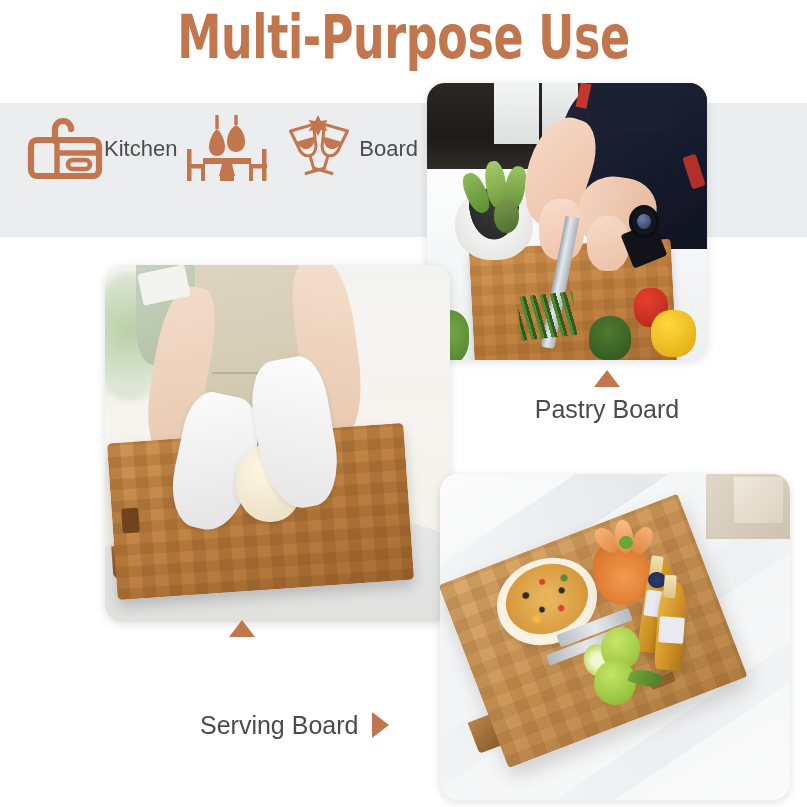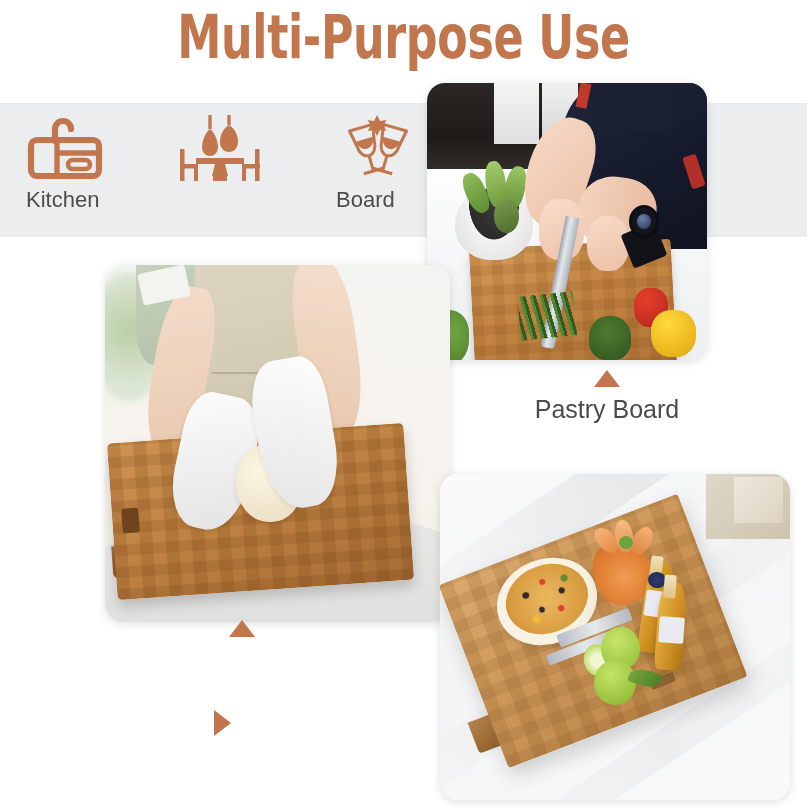--- a/index.html
+++ b/index.html
@@ -56,21 +56,22 @@
     height: 134px;
     display: flex;
     align-items: flex-start;
     justify-content: space-between;
     padding: 8px 10px 0 18px;
     z-index: 3;
   }
 
   .usecase-item {
     display: flex;
-    flex-direction: column;
+    flex-direction: row;
+    align-items: center;
     justify-content: flex-start;
   }
 
   .usecase-icon {
     height: 74px;
     display: flex;
     align-items: center;
     justify-content: center;
   }
 
@@ -555,16 +556,17 @@
       <div class="sb-bottle2-n"></div>
       <div class="sb-bottle2-l"></div>
       <div class="sb-lime-half"></div>
       <div class="sb-lime1"></div>
       <div class="sb-lime2"></div>
       <div class="sb-leaf"></div>
     </div>
   </div>
 
   <div id="caption-serving-board">
+    <div class="caption-text">Serving Board</div>
     <div class="tri-right"></div>
   </div>
 
 </div>
 
 </body></html>

